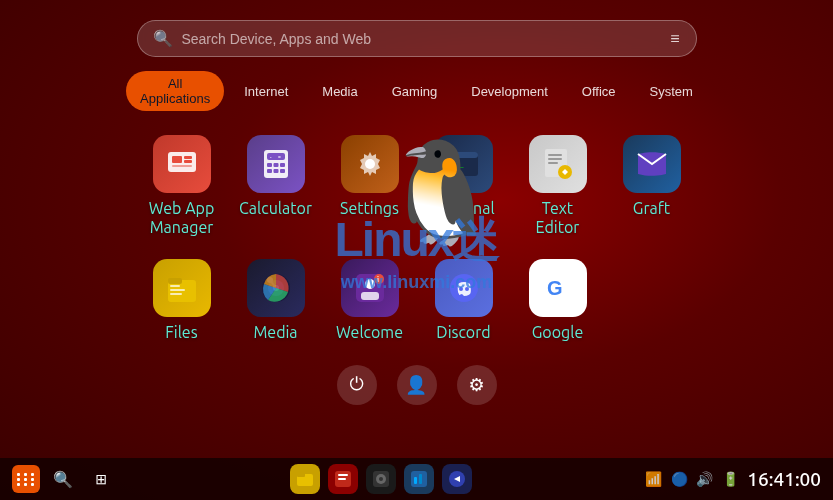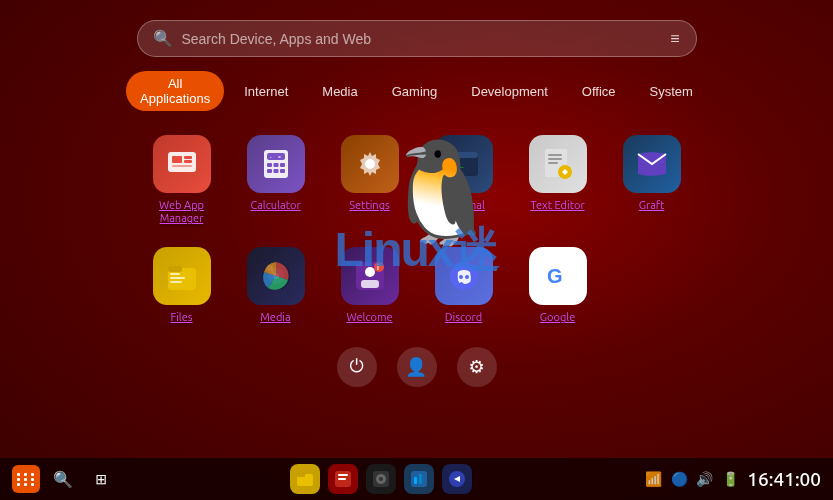--- a/index.html
+++ b/index.html
@@ -74,21 +74,21 @@
       border-radius: 20px;
       border: none;
       cursor: pointer;
       font-size: 13px;
       font-weight: 500;
       background: transparent;
       color: rgba(255,255,255,0.85);
     }
     .tab-btn.active {
       background: #e85000;
-      color: #ffffff;
+      color: #0f172a;
     }
 
     
     .app-grid {
       display: grid;
       grid-template-columns: repeat(6, 1fr);
       gap: 10px 4px;
       justify-items: center;
     }
 
@@ -108,26 +108,25 @@
       display: flex;
       align-items: center;
       justify-content: center;
       border-radius: 14px;
       margin-bottom: 6px;
       font-size: 28px;
       position: relative;
     }
 
     .app-label {
-      color: #d946ef;
-      font-size: 11px;
+      color: #5eead4;
+      font-size: 16px;
       text-align: center;
       line-height: 1.2;
       text-shadow: 0 1px 3px rgba(0,0,0,0.5);
-      text-decoration: underline;
     }
 
     
     .icon-web-app { background: linear-gradient(135deg, #c0392b, #e74c3c); }
     .icon-settings { background: linear-gradient(135deg, #8b4000, #c0601a); }
     .icon-calculator { background: linear-gradient(135deg, #5a3e8a, #7b52c4); }
     .icon-terminal { background: linear-gradient(135deg, #1a2a4a, #2c4a7a); }
     .icon-texteditor { background: linear-gradient(135deg, #c8c8c8, #e0e0e0); }
     .icon-graft { background: linear-gradient(135deg, #1a3a5c, #2060a0); }
     .icon-files { background: linear-gradient(135deg, #c8a000, #e8b800); }
@@ -284,20 +283,21 @@
       border: 1px solid white;
     }
   </style>
 </head>
 <body>
 
 <div class="bg"></div>
 
 <div class="watermark">
   <div class="watermark-text">Linux迷</div>
+  <div class="watermark-url">www.linuxmi.com</div>
 </div>
 
 <div class="tux-area">🐧</div>
 
 <div class="launcher">
 
   <div class="search-bar">
     <span class="search-icon-wrap">🔍</span>
     <input class="search-input-field" type="text" placeholder="Search Device, Apps and Web" style="">
     <span class="search-menu-icon">≡</span>

